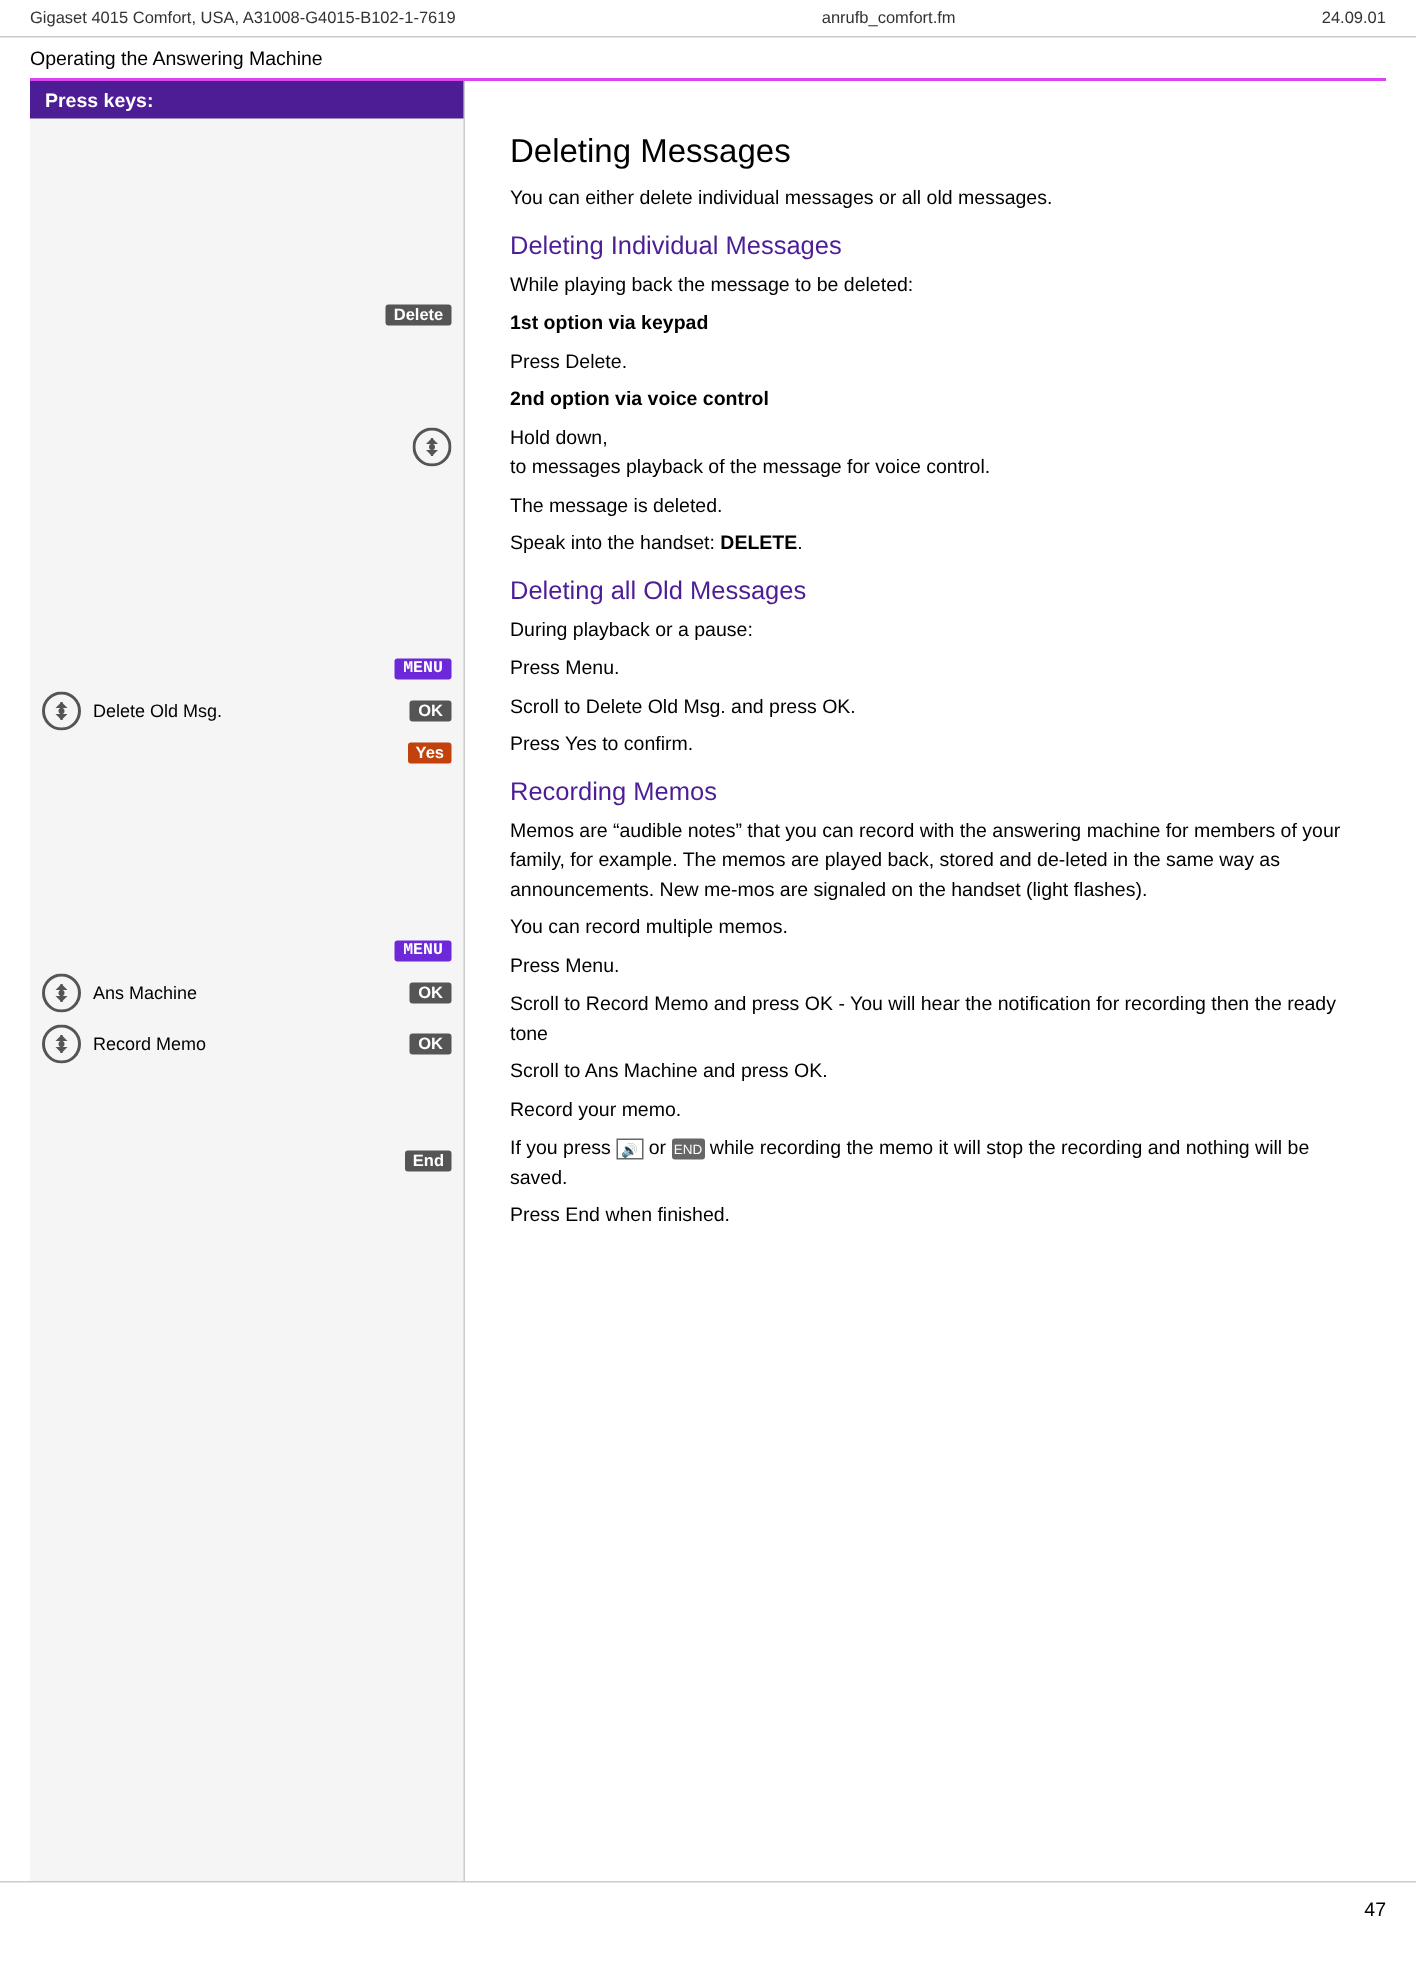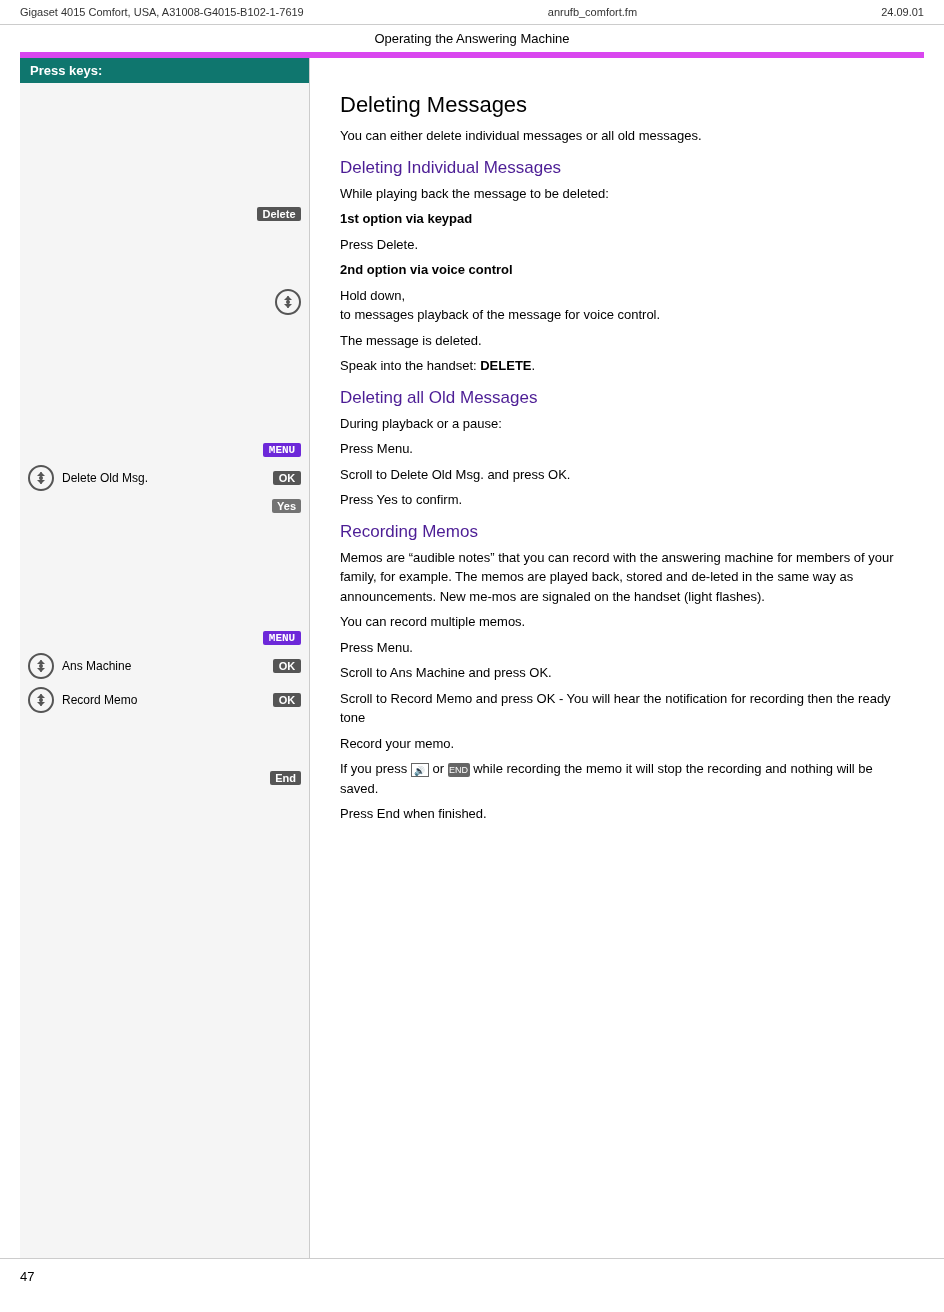--- a/index.html
+++ b/index.html
@@ -19,24 +19,23 @@
       justify-content: space-between;
       align-items: center;
       padding: 6px 20px;
       border-bottom: 1px solid #ccc;
       font-size: 11px;
       color: #333;
     }
 
     
     .section-title-bar {
-      text-align: center;
       padding: 6px 0;
       font-size: 13px;
-      border-bottom: 6px solid #d946ef;
+      border-bottom: 2px solid #d946ef;
       margin: 0 20px 0 20px;
     }
 
     
     .main-layout {
       display: flex;
       margin: 0 20px;
       min-height: 1200px;
     }
 
@@ -44,42 +43,42 @@
     .left-panel {
       width: 290px;
       min-width: 290px;
       border-right: 1px solid #ccc;
       padding: 0;
       background: #f5f5f5;
       position: relative;
     }
 
     .press-keys-header {
-      background: #0f766e;
+      background: #4c1d95;
       color: #fff;
       font-weight: bold;
       font-size: 13px;
       padding: 5px 10px;
       margin-bottom: 0;
     }
 
     .key-badge-ok {
       background: #555;
       color: #fff;
       font-size: 11px;
       padding: 1px 5px;
       border-radius: 2px;
       font-weight: bold;
       min-width: 28px;
       text-align: center;
       display: inline-block;
     }
 
     .key-badge-yes {
-      background: #737373;
+      background: #c2410c;
       color: #fff;
       font-size: 11px;
       padding: 1px 5px;
       border-radius: 2px;
       font-weight: bold;
       min-width: 28px;
       text-align: center;
       display: inline-block;
     }
 
@@ -169,21 +168,21 @@
       color: #000;
     }
 
     .bold-text {
       font-weight: bold;
     }
 
     
     .footer {
       display: flex;
-      justify-content: flex-start;
+      justify-content: flex-end;
       padding: 10px 20px;
       border-top: 1px solid #ccc;
       font-size: 13px;
     }
 
     
     .nav-svg {
       width: 26px;
       height: 26px;
     }
@@ -343,22 +342,22 @@
     <p class="body-text">During playback or a pause:</p>
     <p class="body-text">Press Menu.</p>
     <p class="body-text">Scroll to Delete Old Msg. and press OK.</p>
     <p class="body-text">Press Yes to confirm.</p>
 
     <h2 class="section-heading-medium">Recording Memos</h2>
 
     <p class="body-text">Memos are “audible notes” that you can record with the answering machine for members of your family, for example. The memos are played back, stored and de-leted in the same way as announcements. New me-mos are signaled on the handset (light flashes).</p>
     <p class="body-text">You can record multiple memos.</p>
     <p class="body-text">Press Menu.</p>
+    <p class="body-text">Scroll to Record Memo and press OK - You will hear the notification for recording then the ready tone</p>
     <p class="body-text">Scroll to Ans Machine and press OK.</p>
-    <p class="body-text">Scroll to Record Memo and press OK - You will hear the notification for recording then the ready tone</p>
     <p class="body-text">Record your memo.</p>
     <p class="body-text">
       <span>If you press </span>
       <span class="inline-icon" title="speaker button">🔊</span>
       <span> or </span>
       <span class="inline-icon-end">END</span>
       <span> while recording the memo it will stop the recording and nothing will be saved.</span>
     </p>
     <p class="body-text">Press End when finished.</p>
 

